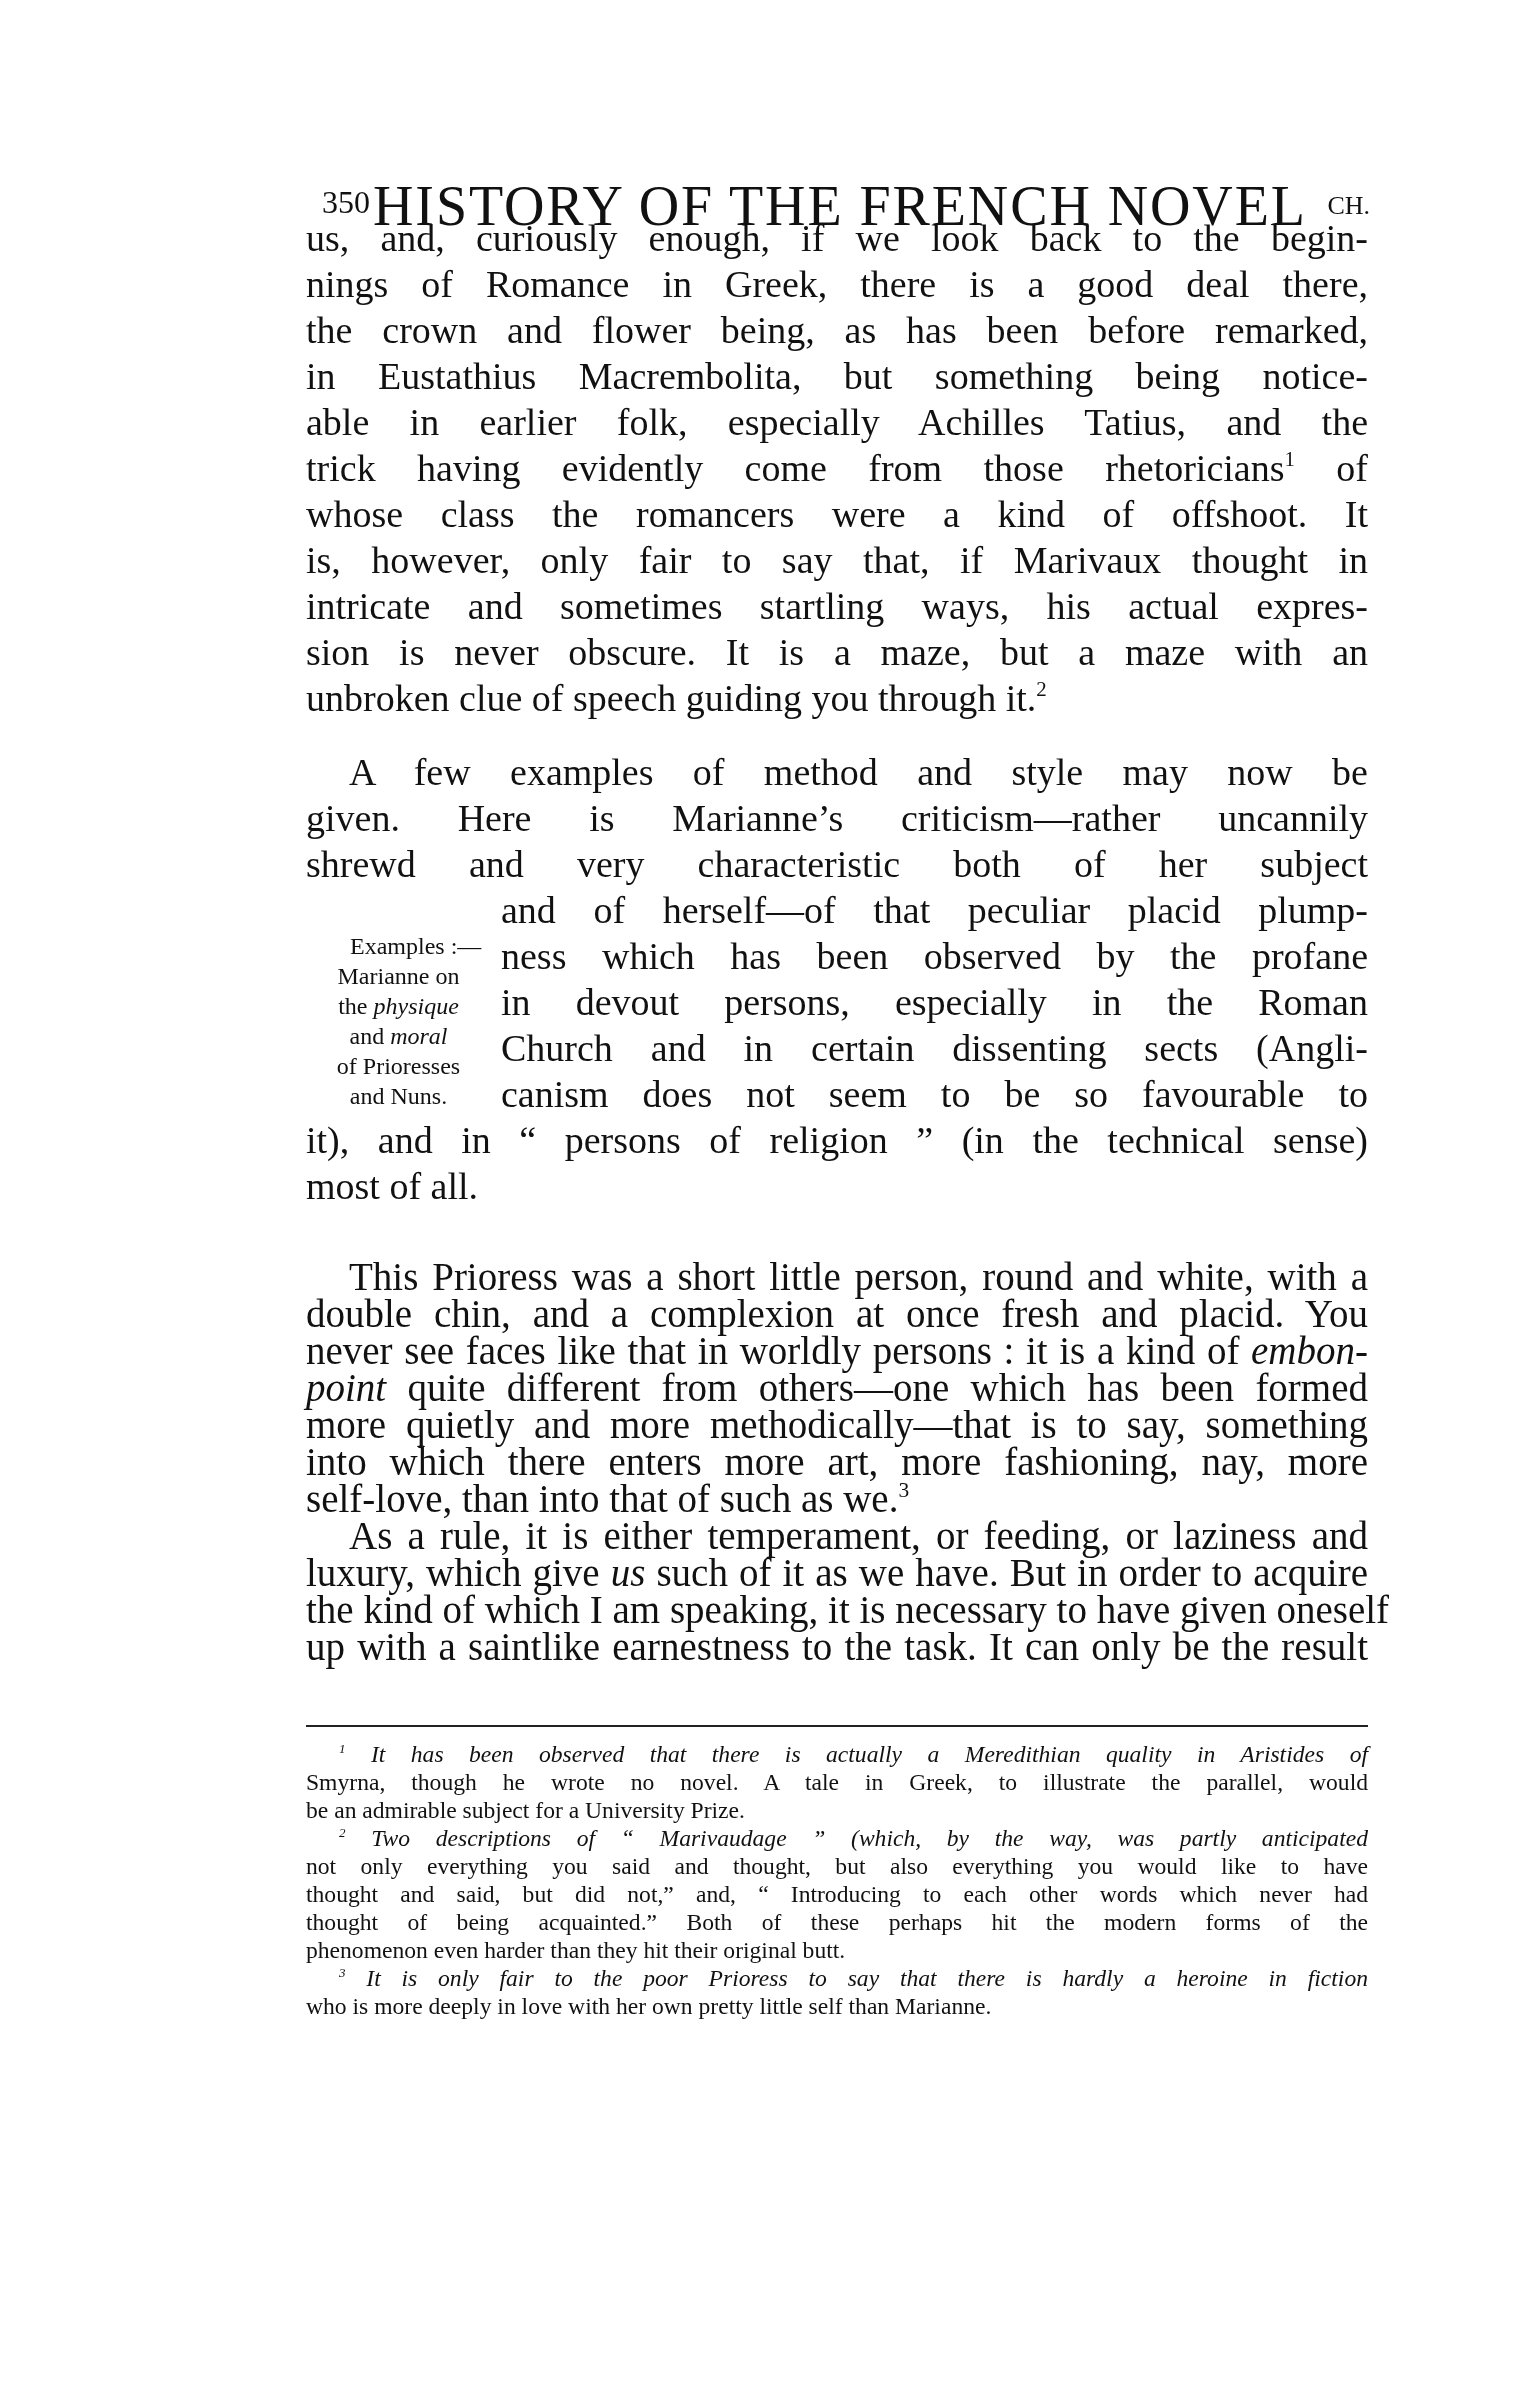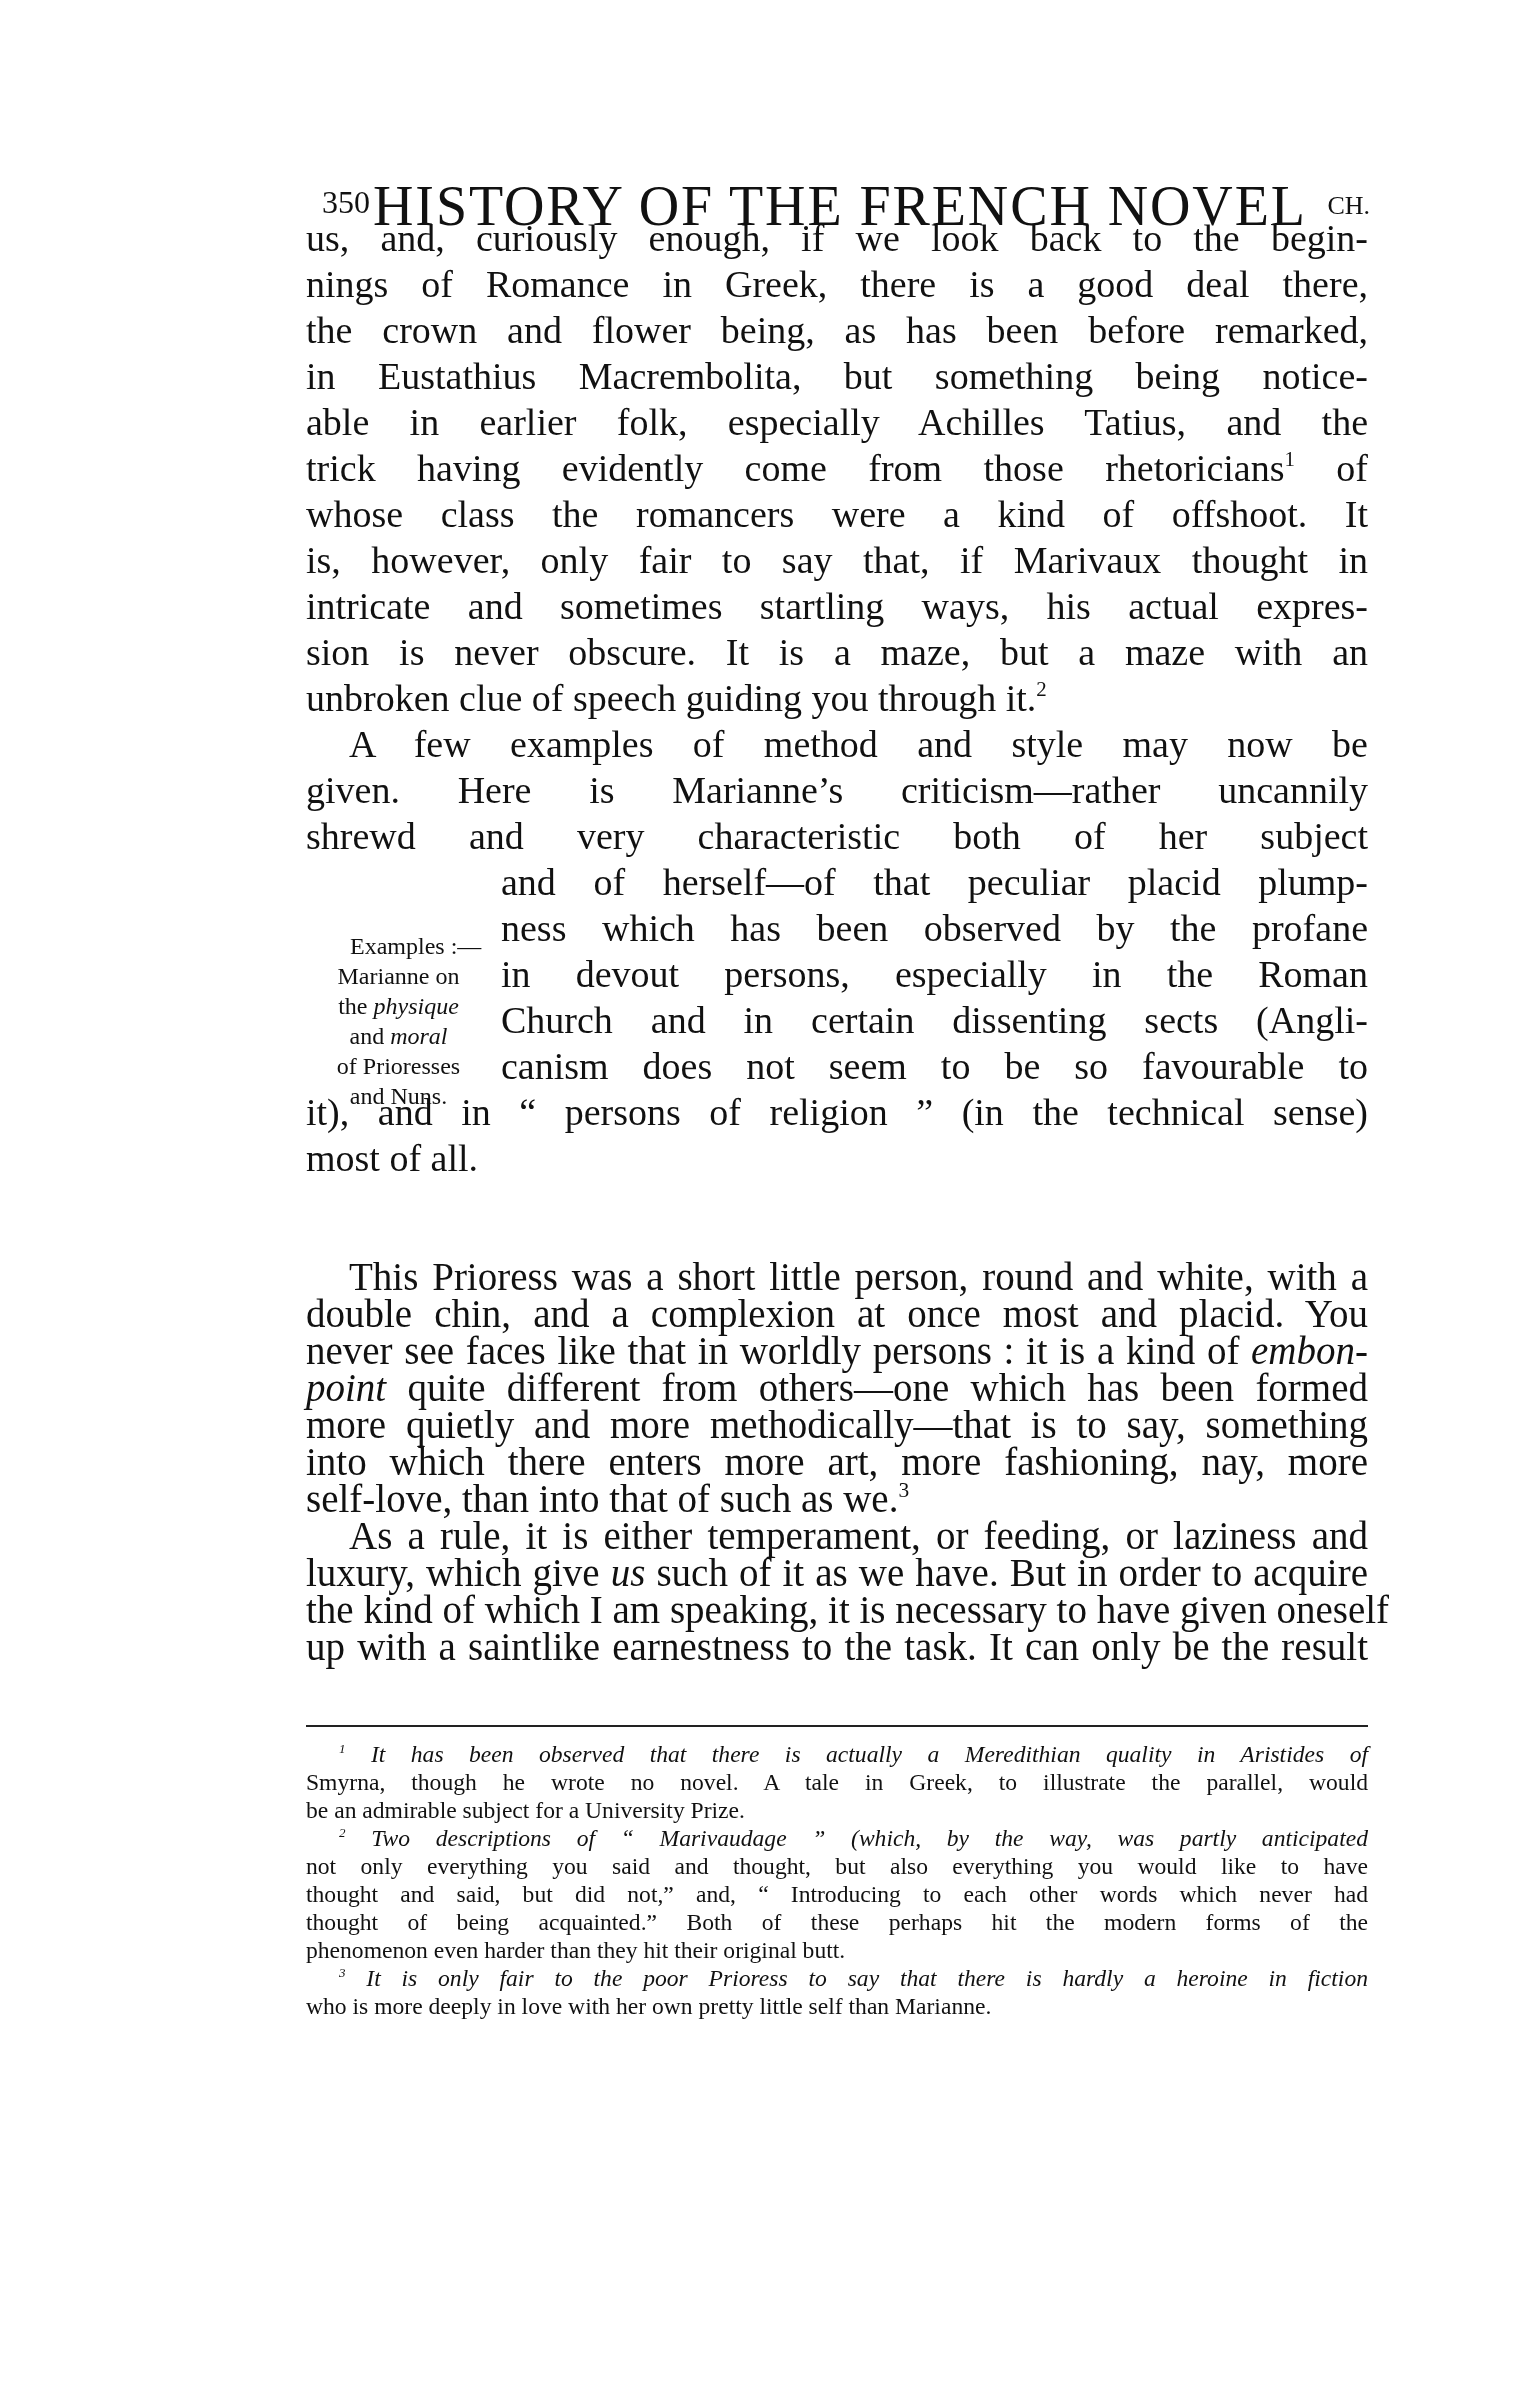--- a/index.html
+++ b/index.html
@@ -5,21 +5,21 @@
   html,body{margin:0;padding:0;background:#fff;}
   body{width:1527px;height:2401px;position:relative;overflow:hidden;color:#111;font-family:"Liberation Serif","DejaVu Serif",serif;}
   .page{position:absolute;left:0;top:0;width:1527px;height:2401px;}
   .header{position:absolute;left:306px;top:174px;width:1064px;height:56px;}
   .pnum{position:absolute;left:16px;top:0;font-size:32px;line-height:56px;}
   .rtitle{position:absolute;left:67px;top:4px;font-size:56px;line-height:56px;letter-spacing:1.9px;}
   .chap{position:absolute;right:0;top:9.3px;font-size:26px;line-height:46px;}
   .body{position:absolute;left:306px;top:215px;width:1062px;}
   .bl{height:46px;line-height:46px;font-size:38px;white-space:nowrap;text-align:justify;text-align-last:justify;}
   .bl.last{text-align-last:left;}
-  .bl.ind{padding-left:43px;}
+  .bl.ind{padding-left:43px;margin-top:28px;}
   .bl.short{margin-left:195px;}
   sup{font-size:0.55em;line-height:0;vertical-align:0.7em;}
   .margin{position:absolute;left:306px;top:931px;width:185px;font-size:24px;line-height:30px;text-align:center;}
   .margin .ml{height:30px;white-space:nowrap;}
   .margin .ml.first{text-align:left;margin-left:44px;}
   .quote{position:absolute;left:306px;top:1258px;width:1062px;}
   .ql{height:37px;line-height:37px;font-size:39px;white-space:nowrap;text-align:justify;text-align-last:justify;}
   .ql.last{text-align-last:left;}
   .ql.ind{padding-left:43px;}
   .rule{position:absolute;left:306px;top:1725px;width:1062px;height:1.9px;background:#222;}
@@ -68,21 +68,21 @@
     <div class="ml first">Examples :—</div>
     <div class="ml">Marianne on</div>
     <div class="ml"><span>the </span><i>physique</i></div>
     <div class="ml"><span>and </span><i>moral</i></div>
     <div class="ml">of Prioresses</div>
     <div class="ml">and Nuns.</div>
   </div>
 
   <div class="quote">
     <div class="ql ind">This Prioress was a short little person, round and white, with a</div>
-    <div class="ql">double chin, and a complexion at once most and placid.  You</div>
+    <div class="ql">double chin, and a complexion at once fresh and placid.  You</div>
     <div class="ql"><span>never see faces like that in worldly persons :  it is a kind of </span><i>embon-</i></div>
     <div class="ql"><i>point</i><span> quite different from others—one which has been formed</span></div>
     <div class="ql">more quietly and more methodically—that is to say, something</div>
     <div class="ql">into which there enters more art, more fashioning, nay, more</div>
     <div class="ql last"><span>self-love, than into that of such as we.</span><sup>3</sup></div>
     <div class="ql ind">As a rule, it is either temperament, or feeding, or laziness and</div>
     <div class="ql"><span>luxury, which give </span><i>us</i><span> such of it as we have.  But in order to acquire</span></div>
     <div class="ql">the kind of which I am speaking, it is necessary to have given oneself</div>
     <div class="ql">up with a saintlike earnestness to the task.  It can only be the result</div>
   </div>

